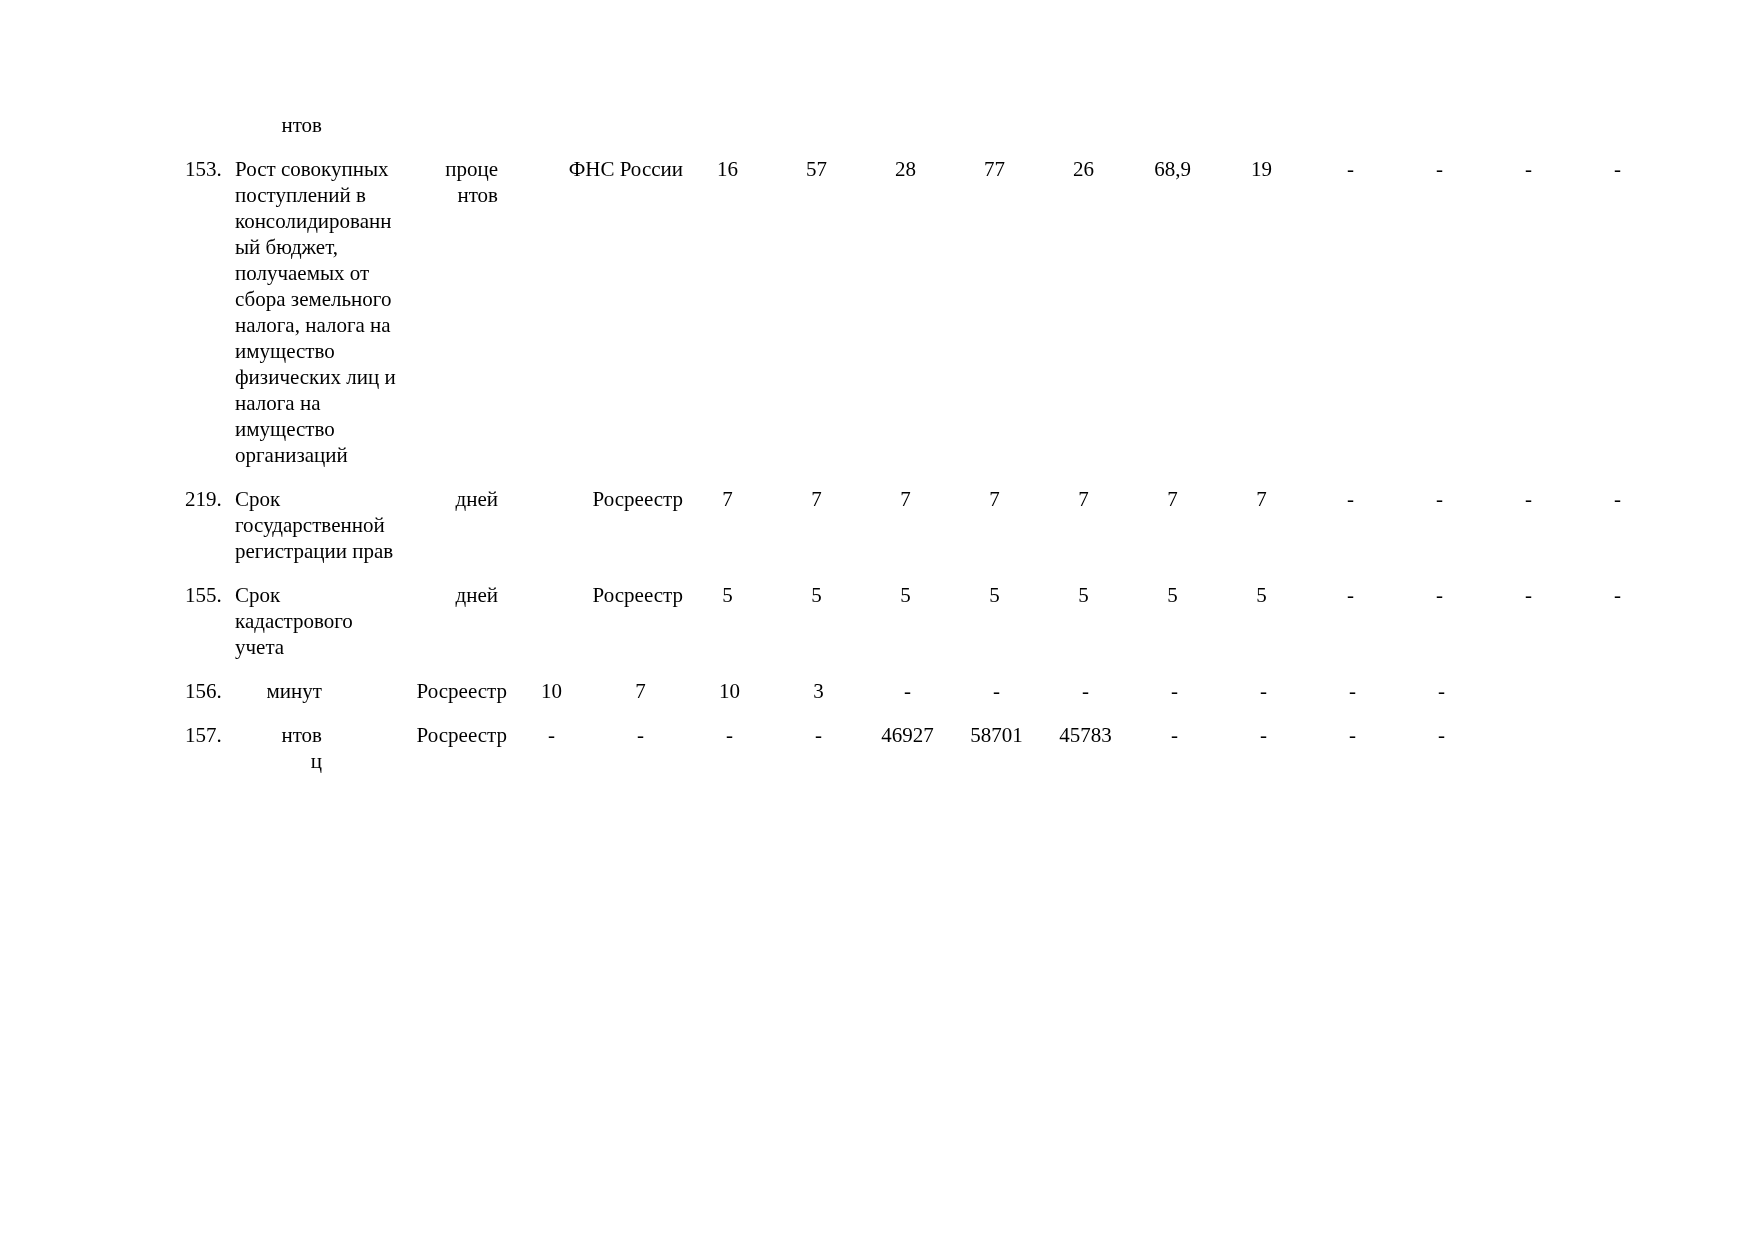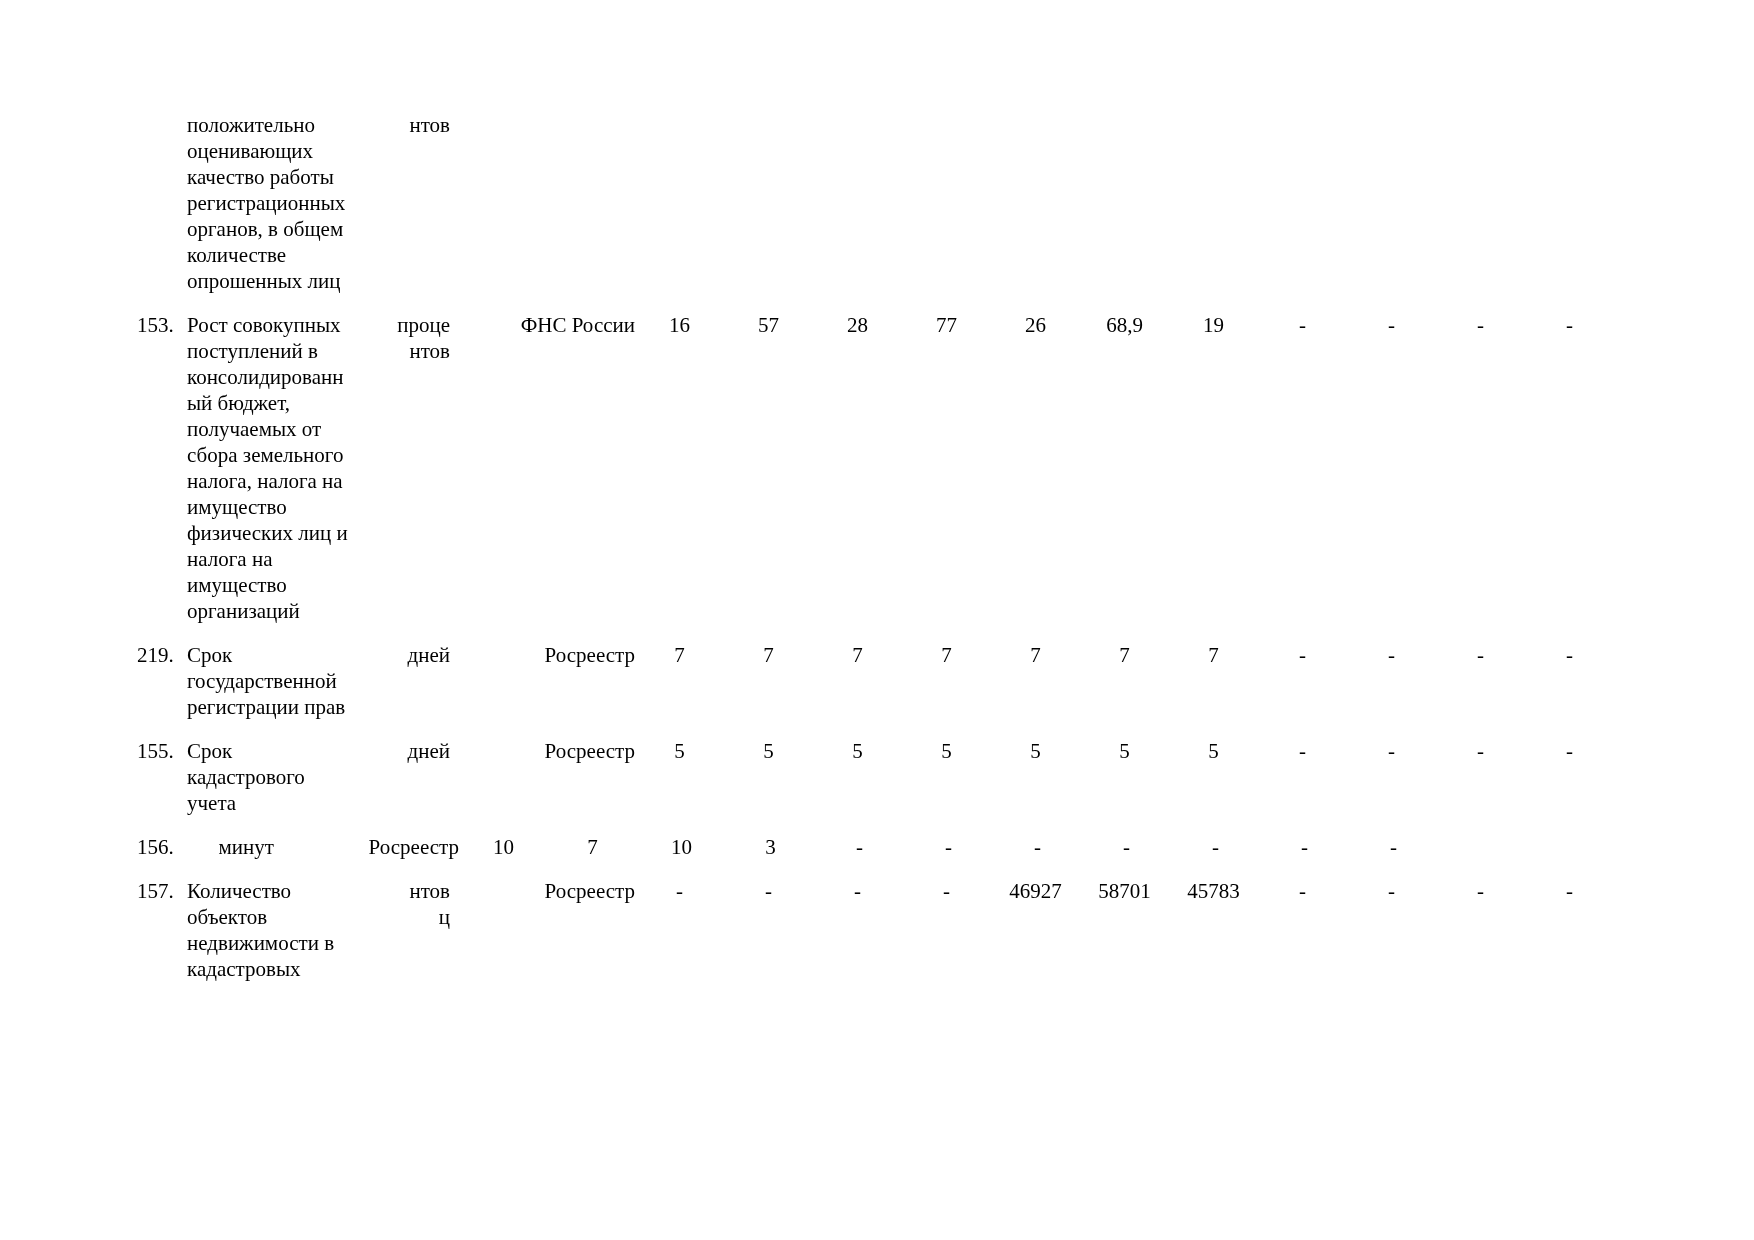--- a/index.html
+++ b/index.html
@@ -28,20 +28,21 @@
     align-items: flex-start;
     margin-bottom: 18px;
   }
   .cell {
     flex: 0 0 auto;
     box-sizing: border-box;
   }
   .cell-num {
     width: 50px;
     text-align: left;
+    margin-left: 48px;
   }
   .cell-indicator {
     width: 176px;
     white-space: pre-line;
     text-align: left;
   }
   .cell-unit {
     width: 87px;
     white-space: pre-line;
     text-align: right;
@@ -54,27 +55,20 @@
     width: 89px;
     text-align: center;
   }
 </style>
 </head>
 <body>
 
 <div class="doc-table" id="doc-table">
     <div class="row">
       <div class="cell cell-num"></div>
-      <div class="cell cell-indicator">положительно
-оценивающих
-качество работы
-регистрационных
-органов, в общем
-количестве
-опрошенных лиц</div>
       <div class="cell cell-unit">нтов</div>
       <div class="cell cell-agency"></div>
       <div class="cell cell-value"></div>
       <div class="cell cell-value"></div>
       <div class="cell cell-value"></div>
       <div class="cell cell-value"></div>
       <div class="cell cell-value"></div>
       <div class="cell cell-value"></div>
       <div class="cell cell-value"></div>
       <div class="cell cell-value"></div>
@@ -160,24 +154,20 @@
       <div class="cell cell-value">-</div>
       <div class="cell cell-value">-</div>
       <div class="cell cell-value">-</div>
       <div class="cell cell-value">-</div>
       <div class="cell cell-value">-</div>
       <div class="cell cell-value">-</div>
       <div class="cell cell-value">-</div>
     </div>
     <div class="row">
       <div class="cell cell-num">157.</div>
-      <div class="cell cell-indicator">Количество
-объектов
-недвижимости в
-кадастровых</div>
       <div class="cell cell-unit">нтов
 ц</div>
       <div class="cell cell-agency">Росреестр</div>
       <div class="cell cell-value">-</div>
       <div class="cell cell-value">-</div>
       <div class="cell cell-value">-</div>
       <div class="cell cell-value">-</div>
       <div class="cell cell-value">46927</div>
       <div class="cell cell-value">58701</div>
       <div class="cell cell-value">45783</div>

